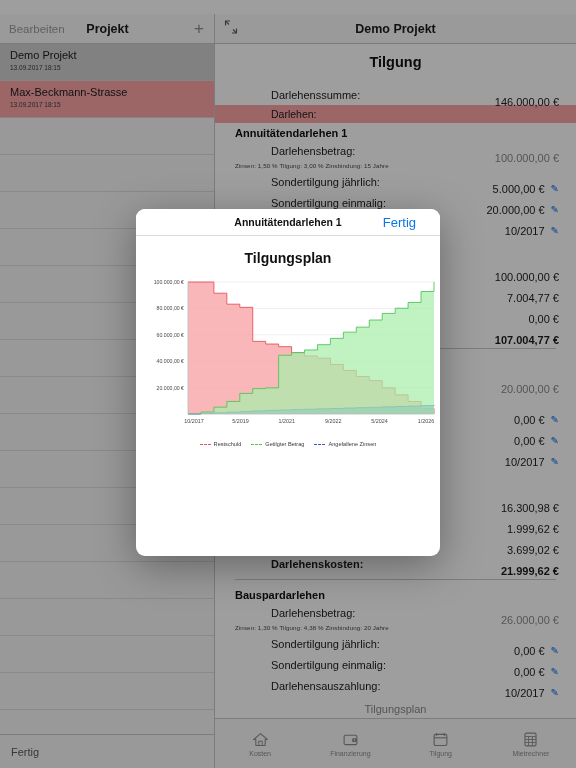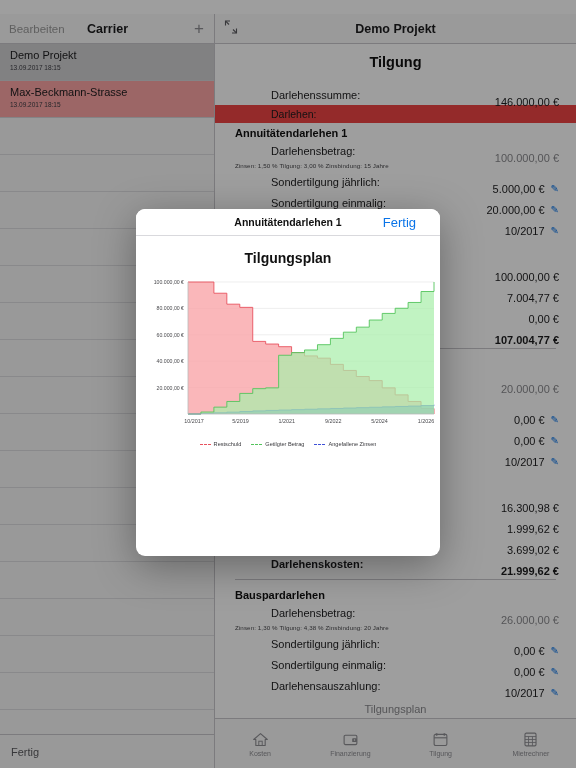--- a/index.html
+++ b/index.html
@@ -81,21 +81,21 @@
   .page-title{ text-align:center; font-size:14.5px; font-weight:bold; color:#111; padding:10px 0 14px 0; }
 
   .row{
     display:flex; align-items:center; justify-content:space-between;
     padding:0 17px 0 20px; height:21px; font-size:11px; color:#1c1c1e;
   }
   .row .lbl{ white-space:nowrap;padding-left:36px; }
   .row .val{ white-space:nowrap; text-align:right;margin-top:15px; }
   .row.gray .val{ color:#8a8a8e; }
   .row.bold .lbl,.row.bold .val{ font-weight:bold; }
-  .row.head{ background:#ef4444; height:18px; font-size:10.5px; color:#1c1c1e; }
+  .row.head{ background:#fca5a5; height:18px; font-size:10.5px; color:#1c1c1e; }
   .loan-name{ padding:4px 20px 1px 20px; font-size:11px; font-weight:bold; color:#111; }
   .loan-sub{ padding:1px 20px 2px 20px; font-size:6.2px; color:#4a4a4e; letter-spacing:.1px;}
   .pencil{ display:inline-block; margin-left:6px; color:#0a74e8; font-size:10px; transform:translateY(-1px);}
   .sec-title{ text-align:center; font-size:11px; color:#8a8a8e; padding:7px 0 6px 0; }
   .hr{ height:1px; background:#c8c7cc; margin:5px 20px 5px 20px; }
 
   
   .tabbar{
     position:absolute; bottom:0; left:215px; width:361px; height:50px;
     background:#f8f8f8; border-top:1px solid #c8c7cc; display:flex;
@@ -129,21 +129,21 @@
 </style>
 </head>
 <body>
 
 <div id="app">
 
 
   <div class="sidebar">
     <div class="sidebar-nav">
       <div class="nav-edit">Bearbeiten</div>
-      <div class="nav-title">Carrier</div>
+      <div class="nav-title">Projekt</div>
       <div class="nav-plus">+</div>
     </div>
     <div class="proj-list" id="proj-list">
         <div class="proj-row selected">
           <div class="proj-name">Demo Projekt</div>
           <div class="proj-date">13.09.2017 18:15</div>
         </div>
         <div class="proj-row">
           <div class="proj-name">Max-Beckmann-Strasse</div>
           <div class="proj-date">13.09.2017 18:15</div>

